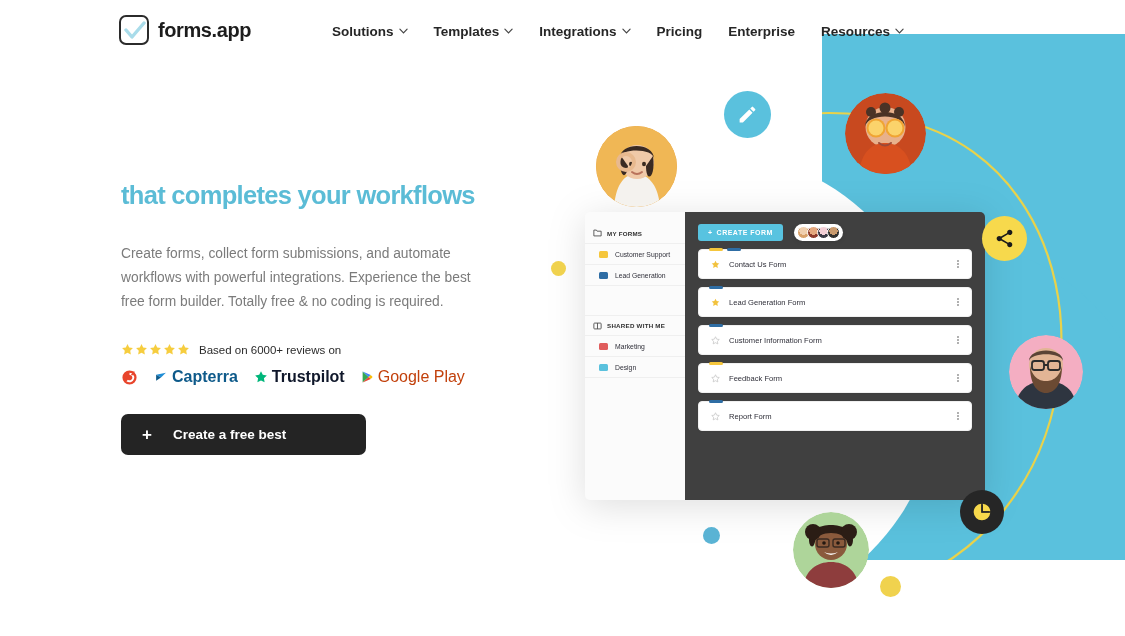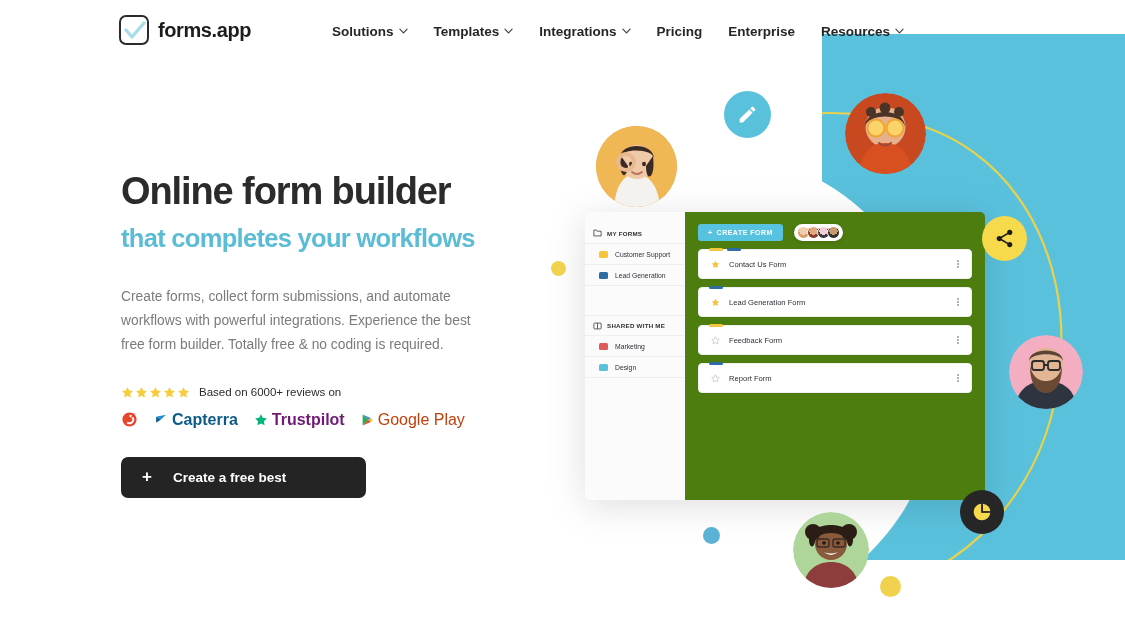--- a/index.html
+++ b/index.html
@@ -108,21 +108,21 @@
   }
 
   .reviews { margin-top: 29px; }
   .rev-row1 { display: flex; align-items: center; gap: 9px; }
   .stars { display: flex; gap: 1px; }
   .rev-text { font-size: 11.5px; color: #2b2b2b; font-weight: 500; }
   .rev-row2 { display: flex; align-items: center; gap: 16px; margin-top: 12px; }
   .logo-chip { display: flex; align-items: center; gap: 4px; }
   .logo-chip .lbl { font-size: 16px; font-weight: bold; }
   .cap-lbl { color: #0e5a8a; }
-  .tp-lbl  { color: #701a75; }
+  .tp-lbl  { color: #0f172a; }
   .gp-lbl  { color: #c2410c; font-weight: normal !important; }
 
   .cta {
     margin-top: 28px;
     width: 245px; height: 41px;
     background: #242424; border-radius: 7px;
     display: flex; align-items: center;
     cursor: pointer;
   }
   .cta .plus {
@@ -156,21 +156,21 @@
     display: flex; align-items: center; gap: 7px;
     padding-left: 14px; height: 21px;
     border-top: 1px solid #efefef;
     font-size: 6.8px; color: #30303a;
   }
   .folder { width: 9px; height: 7px; border-radius: 1.5px; }
   .side-gap { height: 30px; border-top: 1px solid #efefef; }
   .side-tail { height: 18px; border-top: 1px solid #efefef; }
 
   .app-main {
-    flex: 1; background: #4d7c0f;
+    flex: 1; background: #404040;
     border-top-right-radius: 5px; border-bottom-right-radius: 5px;
     padding: 12px 13px 0 13px;
   }
   .app-top { display: flex; align-items: center; gap: 11px; }
   .create-btn {
     background: #58c3e0; color: #fff;
     font-size: 7px; font-weight: bold; letter-spacing: 0.5px;
     padding: 5px 10px; border-radius: 3px;
     display: flex; align-items: center; gap: 4px;
     cursor: pointer;
@@ -428,20 +428,34 @@
             </svg>
         </span>
         <span class="row-label">Lead Generation Form</span>
         <span class="row-dots">
             <i></i>
             <i></i>
             <i></i>
           </span>
       </div>
 
+      <div class="form-row">
+        <span class="tag" style="left:10px;width:14px;background:#2e6da4;"></span>
+        <span class="row-star">
+          <svg width="9" height="9" viewBox="0 0 24 24">
+              <path d="M12 2l3.1 6.3 6.9 1-5 4.9 1.2 6.9L12 17.8 5.8 21.1 7 14.2 2 9.3l6.9-1z" fill="none" stroke="#c4c4c4" stroke-width="2"></path>
+            </svg>
+        </span>
+        <span class="row-label">Customer Information Form</span>
+        <span class="row-dots">
+            <i></i>
+            <i></i>
+            <i></i>
+          </span>
+      </div>
 
       <div class="form-row">
         <span class="tag" style="left:10px;width:14px;background:#f5c63c;"></span>
         <span class="row-star">
           <svg width="9" height="9" viewBox="0 0 24 24">
               <path d="M12 2l3.1 6.3 6.9 1-5 4.9 1.2 6.9L12 17.8 5.8 21.1 7 14.2 2 9.3l6.9-1z" fill="none" stroke="#c4c4c4" stroke-width="2"></path>
             </svg>
         </span>
         <span class="row-label">Feedback Form</span>
         <span class="row-dots">
@@ -507,21 +521,20 @@
         <span>Resources</span>
         <svg class="chev" width="9" height="6" viewBox="0 0 10 6">
             <path d="M1 1l4 4 4-4" fill="none" stroke="#444" stroke-width="1.3" stroke-linecap="round"></path>
           </svg>
       </div>
     </div>
 
   </div>
 
   <div class="hero">
-    <h1>Online form builder</h1>
     <h2>that completes your workflows</h2>
     <p>Create forms, collect form submissions, and automate workflows with powerful integrations. Experience the best free form builder. Totally free &amp; no coding is required.</p>
 
     <div class="reviews">
       <div class="rev-row1">
         <span class="stars">
           <svg width="13" height="13" viewBox="0 0 24 24">
               <path d="M12 2l3.1 6.3 6.9 1-5 4.9 1.2 6.9L12 17.8 5.8 21.1 7 14.2 2 9.3l6.9-1z" fill="#f6cd3f"></path>
             </svg>
           <svg width="13" height="13" viewBox="0 0 24 24">

